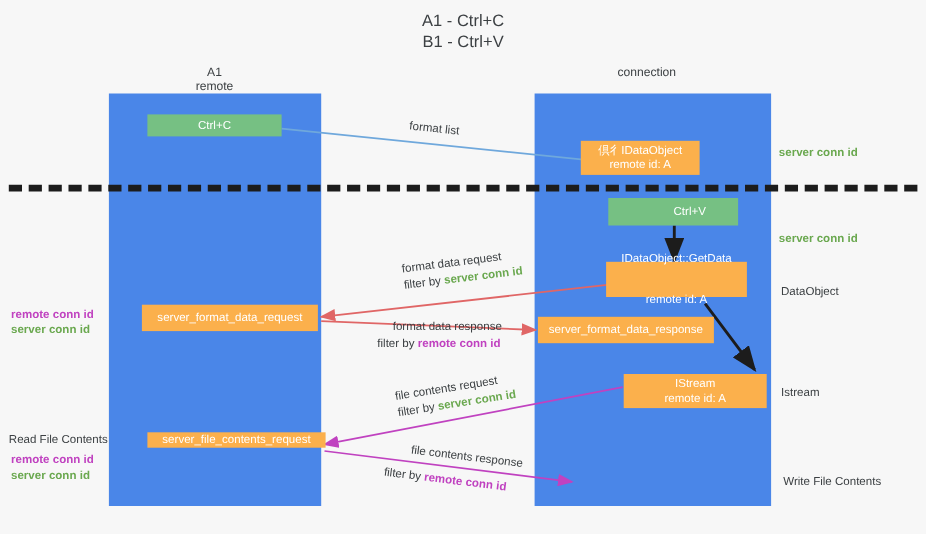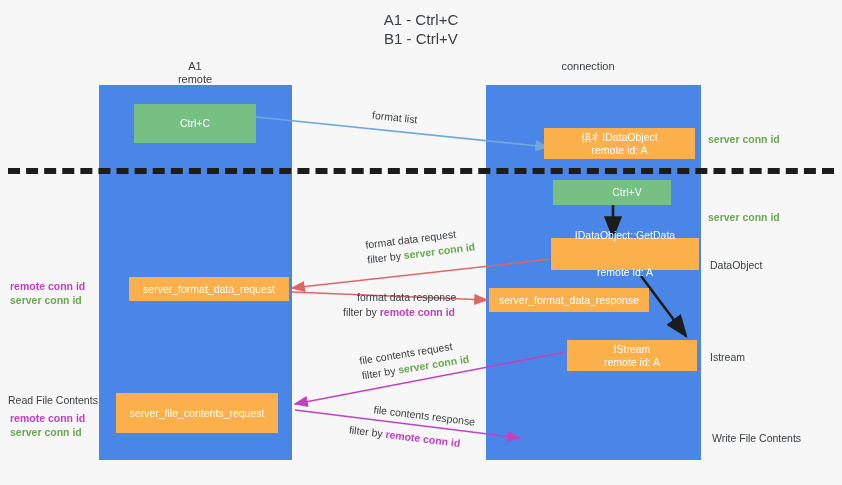--- a/index.html
+++ b/index.html
@@ -107,52 +107,52 @@
 
     <line x1="292" y1="292" x2="487" y2="300" stroke="#e06666" stroke-width="1.6" marker-end="url(#ah-red)"></line>
 
     <line x1="566" y1="352" x2="295" y2="404" stroke="#c042c0" stroke-width="1.6" marker-end="url(#ah-mag)"></line>
 
     <line x1="295" y1="410" x2="520" y2="438" stroke="#c042c0" stroke-width="1.6" marker-end="url(#ah-mag)"></line>
   </svg>
 
   <div class="divider"></div>
 
-  <div class="node green" style="left:134px;top:104px;width:122px;height:39px;">
+  <div class="node green" style="left:134px;top:104px;width:122px;height:20px;">
     <div>Ctrl+C</div>
   </div>
 
-  <div class="node orange" style="left:544px;top:128px;width:151px;height:31px;">
+  <div class="node orange" style="left:528px;top:128px;width:108px;height:31px;">
     <div>倶彳IDataObject</div>
     <div>remote id: A</div>
   </div>
 
   <div class="node green" style="left:553px;top:180px;width:118px;height:25px;padding-left:30px;">
     <div>Ctrl+V</div>
   </div>
 
-  <div class="node orange" style="left:551px;top:238px;width:148px;height:32px;gap:24px;">
+  <div class="node orange" style="left:551px;top:238px;width:128px;height:32px;gap:24px;">
     <div>IDataObject::GetData</div>
     <div>remote id: A</div>
   </div>
 
   <div class="node orange" style="left:129px;top:277px;width:160px;height:24px;">
     <div>server_format_data_request</div>
   </div>
 
   <div class="node orange" style="left:489px;top:288px;width:160px;height:24px;">
     <div>server_format_data_response</div>
   </div>
 
   <div class="node orange" style="left:567px;top:340px;width:130px;height:31px;">
     <div>IStream</div>
     <div>remote id: A</div>
   </div>
 
-  <div class="node orange" style="left:116px;top:393px;width:162px;height:40px;text-align:center;">
+  <div class="node orange" style="left:134px;top:393px;width:162px;height:14px;text-align:center;">
     <div>server_file_contents_request</div>
   </div>
 
 
   <div class="albl" style="left:372px;top:110px;transform:rotate(6deg);">
     <span>format list</span>
   </div>
 
   <div class="albl" style="left:366px;top:231px;transform:rotate(-7deg);">
     <div>format data request</div>

